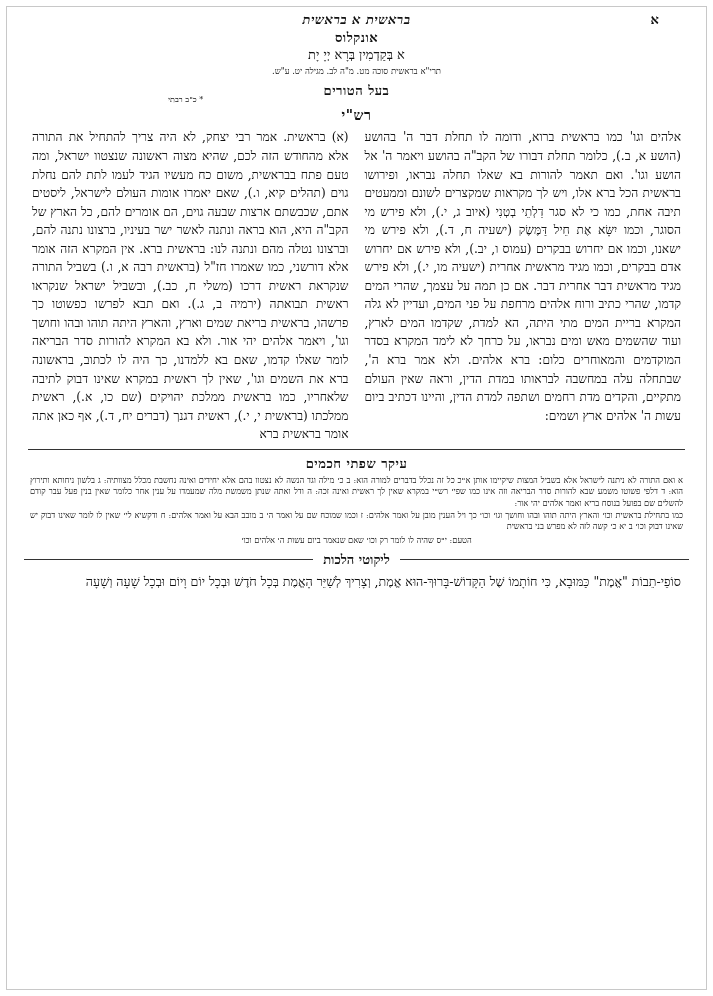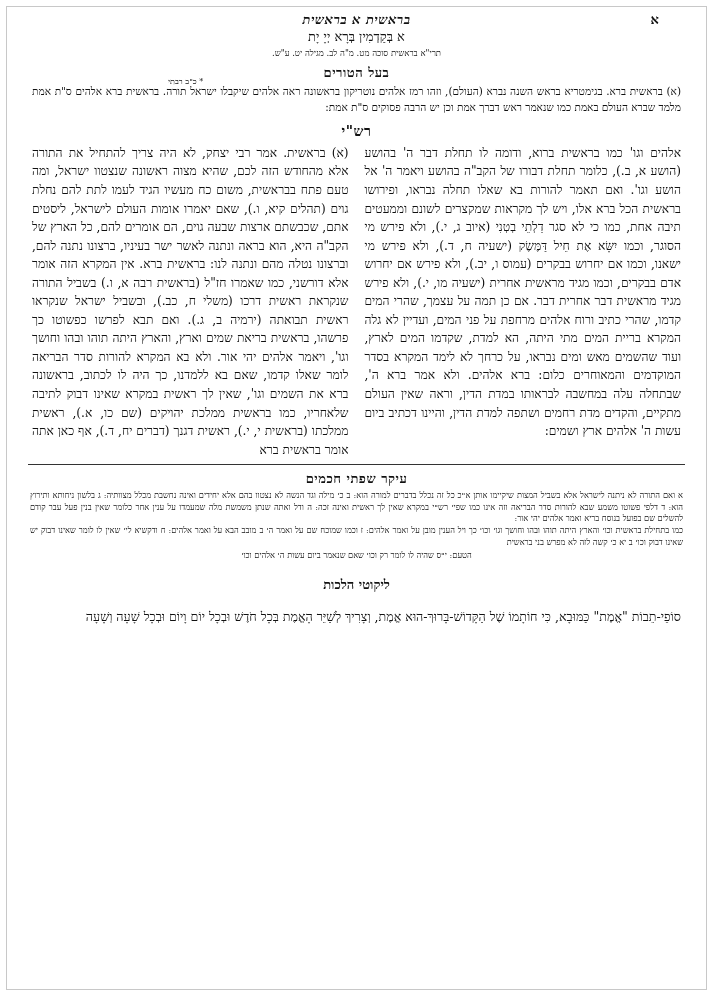--- a/index.html
+++ b/index.html
@@ -125,21 +125,20 @@
   .rule-wide {
     border: 0;
     border-top: 1px solid #333;
     margin: 5px 10px;
   }
   .title-with-rules {
     display: flex;
     align-items: center;
     gap: 10px;
     margin: 7px 6px 4px 6px;
-    flex-direction: column;
   }
   .title-with-rules .line {
     flex: 1;
     height: 1px;
     background: #333;
   }
   .title-with-rules .label {
     font-size: 13px;
     font-weight: bold;
     white-space: nowrap;
@@ -206,32 +205,32 @@
 
 <div class="page">
   <div class="page-border"></div>
 
   <div class="header-row">
     <div class="header-side">א</div>
     <div class="header-center">בראשית א בראשית</div>
     <div class="header-side left"></div>
   </div>
 
+  <div class="onkelos-label">אונקלוס</div>
 
   <div class="targum-line">א בְּקַדְמִין בְּרָא יְיָ יָת</div>
 
   <div class="verse-block">
     <div class="verse-side-note">* כ"ב רבתי</div>
   </div>
 
   <div class="masorah">תרי"א בראשית סוכה מט. מ"ה לב. מגילה
 יט. ע"ש.</div>
 
   <div class="section-title">בעל הטורים</div>
-  <div class="baal-text">(א) בראשית ברא. בגימטריא בראש השנה נברא (העולם), וזהו רמז אלהים נוטריקון בראשונה ראה אלהים שיקבלו ישראל תורה. בראשית ברא אלהים ס"ת אמת מלמד שברא העולם באמת כמו שנאמר ראש דברך אמת וכן יש הרבה פסוקים ס"ת אמת:</div>
 
   <div class="section-title rashi">רש"י</div>
   <div class="rashi-cols">
     <div class="rashi-col">אלהים וגו' כמו בראשית ברוא, ודומה לו תחלת דבר ה' בהושע (הושע א, ב.), כלומר תחלת דבורו של הקב"ה בהושע ויאמר ה' אל הושע וגו'. ואם תאמר להורות בא שאלו תחלה נבראו, ופירושו בראשית הכל ברא אלו, ויש לך מקראות שמקצרים לשונם וממעטים תיבה אחת, כמו כי לא סגר דַלְתֵי בְטְנִי (איוב ג, י.), ולא פירש מי הסוגר, וכמו יִשָּׂא אֶת חֵיל דַּמֶּשֶׂק (ישעיה ח, ד.), ולא פירש מי ישאנו, וכמו אם יחרוש בבקרים (עמוס ו, יב.), ולא פירש אם יחרוש אדם בבקרים, וכמו מגיד מראשית אחרית (ישעיה מו, י.), ולא פירש מגיד מראשית דבר אחרית דבר. אם כן תמה על עצמך, שהרי המים קדמו, שהרי כתיב ורוח אלהים מרחפת על פני המים, ועדיין לא גלה המקרא בריית המים מתי היתה, הא למדת, שקדמו המים לארץ, ועוד שהשמים מאש ומים נבראו, על כרחך לא לימד המקרא בסדר המוקדמים והמאוחרים כלום: ברא אלהים. ולא אמר ברא ה', שבתחלה עלה במחשבה לבראותו במדת הדין, וראה שאין העולם מתקיים, והקדים מדת רחמים ושתפה למדת הדין, והיינו דכתיב ביום עשות ה' אלהים ארץ ושמים:</div>
     <div class="rashi-col">(א) בראשית. אמר רבי יצחק, לא היה צריך להתחיל את התורה אלא מהחודש הזה לכם, שהיא מצוה ראשונה שנצטוו ישראל, ומה טעם פתח בבראשית, משום כח מעשיו הגיד לעמו לתת להם נחלת גוים (תהלים קיא, ו.), שאם יאמרו אומות העולם לישראל, ליסטים אתם, שכבשתם ארצות שבעה גוים, הם אומרים להם, כל הארץ של הקב"ה היא, הוא בראה ונתנה לאשר ישר בעיניו, ברצונו נתנה להם, וברצונו נטלה מהם ונתנה לנו: בראשית ברא. אין המקרא הזה אומר אלא דורשני, כמו שאמרו חז"ל (בראשית רבה א, ו.) בשביל התורה שנקראת ראשית דרכו (משלי ח, כב.), ובשביל ישראל שנקראו ראשית תבואתה (ירמיה ב, ג.). ואם תבא לפרשו כפשוטו כך פרשהו, בראשית בריאת שמים וארץ, והארץ היתה תוהו ובהו וחושך וגו', ויאמר אלהים יהי אור. ולא בא המקרא להורות סדר הבריאה לומר שאלו קדמו, שאם בא ללמדנו, כך היה לו לכתוב, בראשונה ברא את השמים וגו', שאין לך ראשית במקרא שאינו דבוק לתיבה שלאחריו, כמו בראשית ממלכת יהויקים (שם כו, א.), ראשית ממלכתו (בראשית י, י.), ראשית דגנך (דברים יח, ד.), אף כאן אתה אומר בראשית ברא</div>
   </div>
 
   <hr class="rule-wide">
 
   <div class="section-title">עיקר שפתי חכמים</div>

